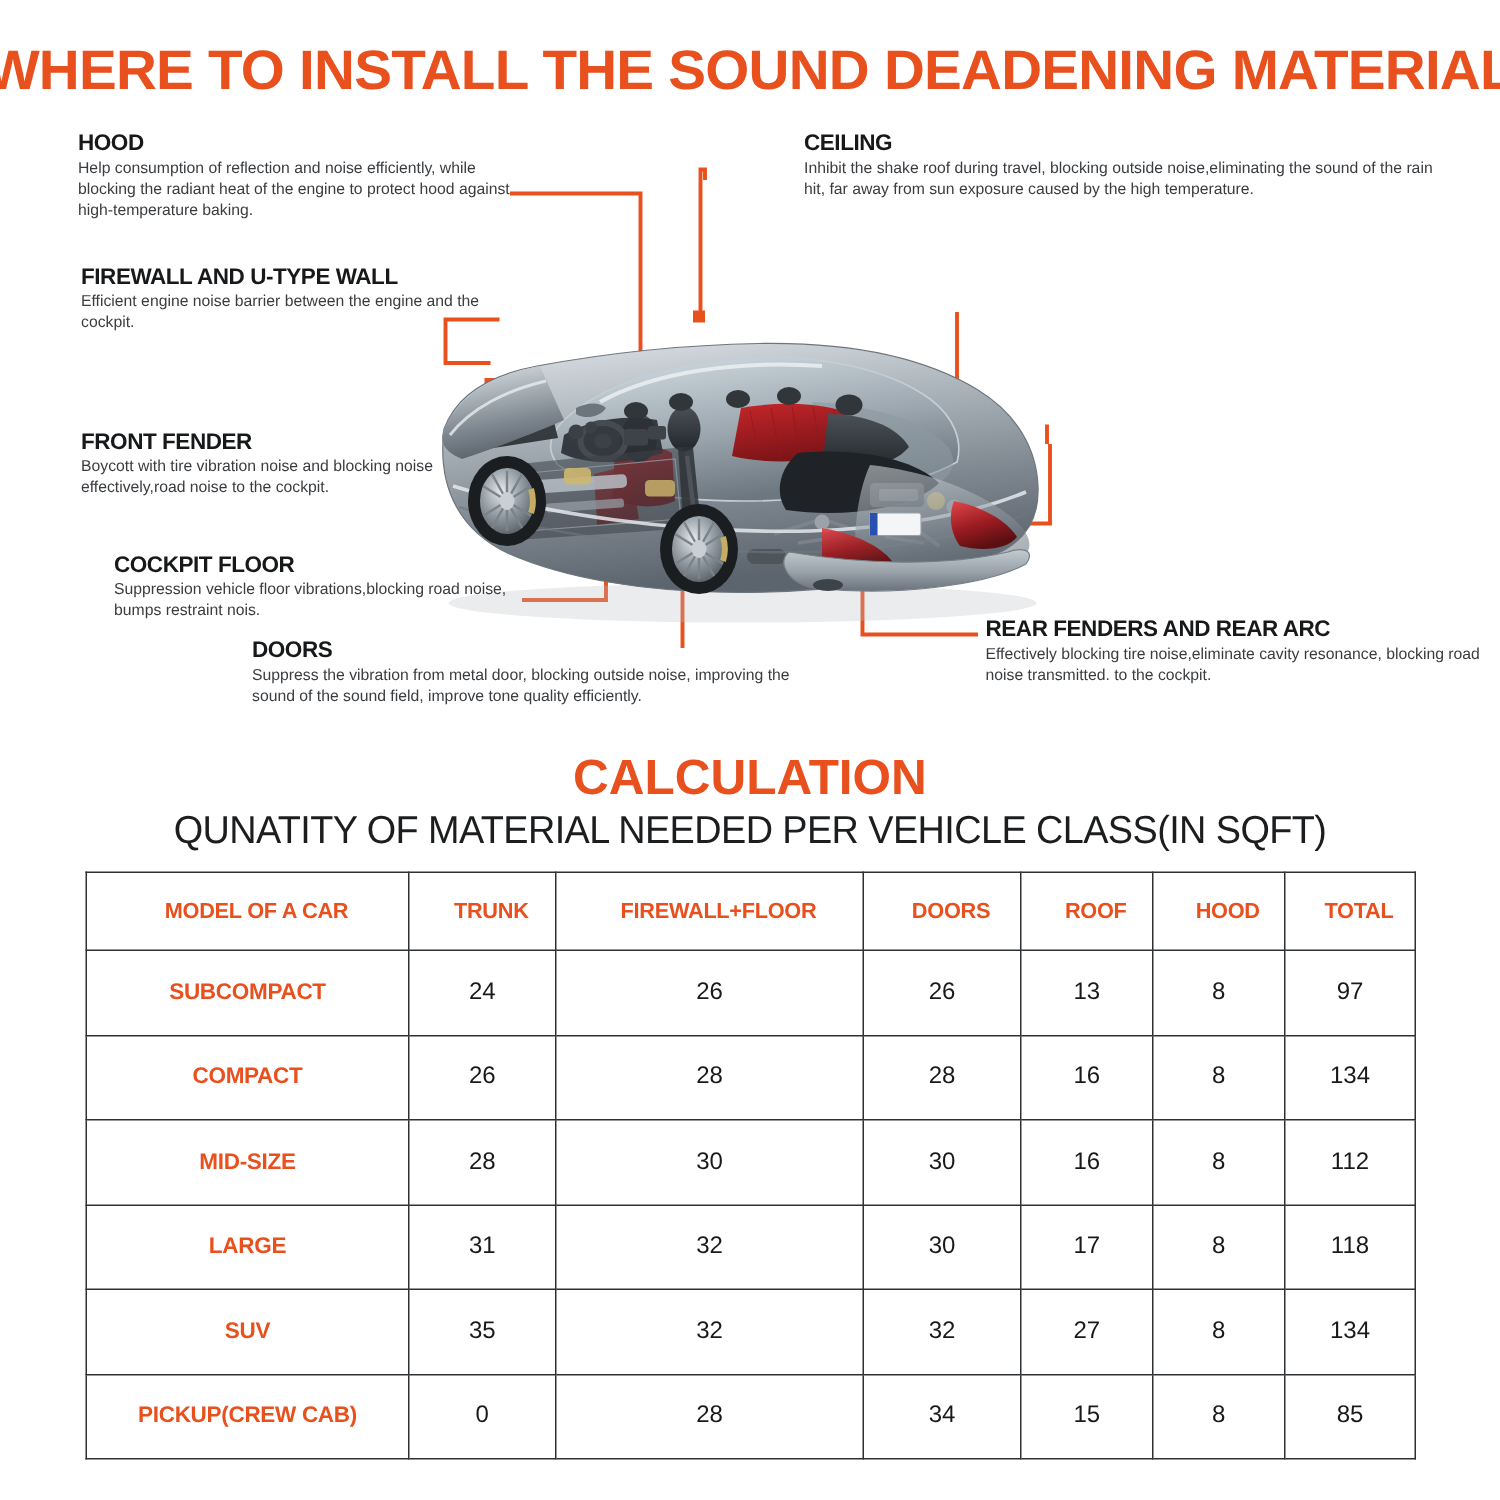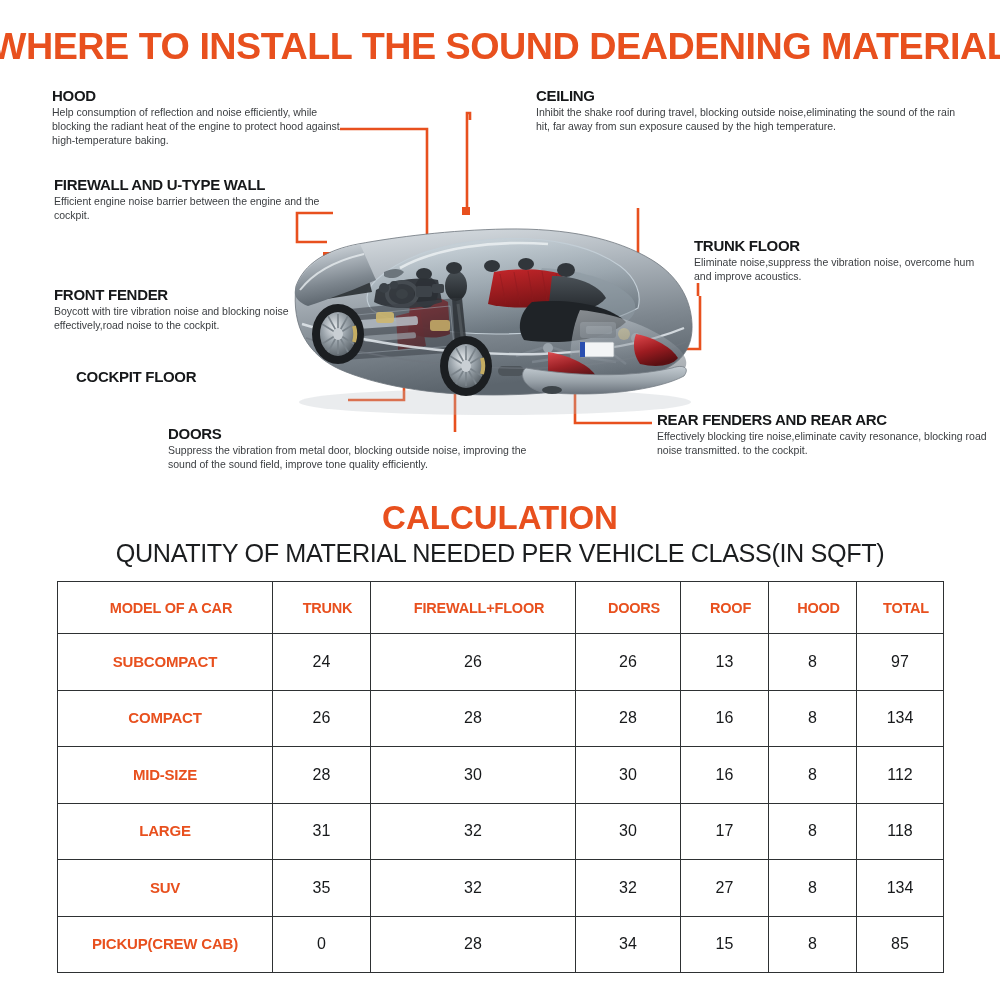--- a/index.html
+++ b/index.html
@@ -345,37 +345,34 @@
     <div class="c-desc" style="width:300px;">Efficient engine noise barrier between the engine and the cockpit.</div>
   </div>
 
   <div class="callout" style="left:54px; top:286px; width:280px;">
     <div class="c-title">FRONT FENDER</div>
     <div class="c-desc" style="width:268px;">Boycott with tire vibration noise and blocking noise effectively,road noise to the cockpit.</div>
   </div>
 
   <div class="callout" style="left:76px; top:368px; width:290px;">
     <div class="c-title">COCKPIT FLOOR</div>
+    <div class="c-desc" style="width:280px;">Suppression vehicle floor vibrations,blocking road noise, bumps restraint nois.</div>
   </div>
 
   <div class="callout" style="left:168px; top:425px; width:380px;">
     <div class="c-title">DOORS</div>
     <div class="c-desc" style="width:372px;">Suppress the vibration from metal door, blocking outside noise, improving the sound of the sound field, improve tone quality efficiently.</div>
   </div>
 
   <div class="callout" style="left:503px; top:87px; width:430px;margin-left:33px;">
     <div class="c-title">CEILING</div>
     <div class="c-desc" style="width:424px;">Inhibit the shake roof during travel, blocking outside noise,eliminating the sound of the rain hit, far away from sun exposure caused by the high temperature.</div>
   </div>
 
 
-  <div class="callout" style="left:694px; top:237px; width:300px;">
-    <div class="c-title">TRUNK FLOOR</div>
-    <div class="c-desc" style="width:286px;">Eliminate noise,suppress the vibration noise, overcome hum and improve acoustics.</div>
-  </div>
 
   <div class="callout" style="left:657px; top:411px; width:340px;">
     <div class="c-title">REAR FENDERS AND REAR ARC</div>
     <div class="c-desc" style="width:332px;">Effectively blocking tire noise,eliminate cavity resonance, blocking road noise transmitted. to the cockpit.</div>
   </div>
 
   <div id="calc-title">CALCULATION</div>
   <div id="calc-sub">QUNATITY OF MATERIAL NEEDED PER VEHICLE CLASS(IN SQFT)</div>
 
   <table id="calc-table">

